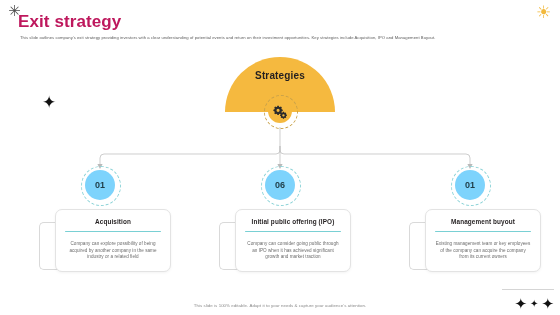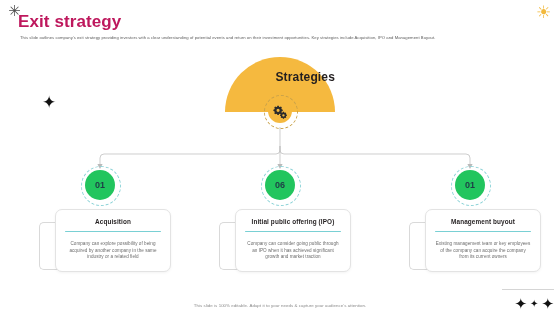--- a/index.html
+++ b/index.html
@@ -85,22 +85,22 @@
   }
   .hero-arc {
     position: absolute;
     inset: 0;
     background: #f5b93f;
     border-radius: 55px 55px 0 0;
   }
   .hero-label {
     position: absolute;
     left: 0; right: 0; top: 13px;
-    text-align: right;
-    font-size: 12px;
+    text-align: center;
+    font-size: 10px;
     font-weight: 700;
     color: #231f20;
     letter-spacing: .15px;
   }
 
   
   .gear-badge {
     position: absolute;
     left: 268px; top: 99px;
     width: 24px; height: 24px;
@@ -124,21 +124,21 @@
     left: 0; top: 0;
     width: 560px; height: 315px;
     pointer-events: none;
   }
 
   
   .node {
     position: absolute;
     width: 30px; height: 30px;
     border-radius: 50%;
-    background: #22c55e;
+    background: #7dd3fc;
     display: flex;
     align-items: center;
     justify-content: center;
     font-size: 9px;
     font-weight: 700;
     color: #1f3c46;
   }
   .node-ring {
     position: absolute;
     width: 38px; height: 38px;

